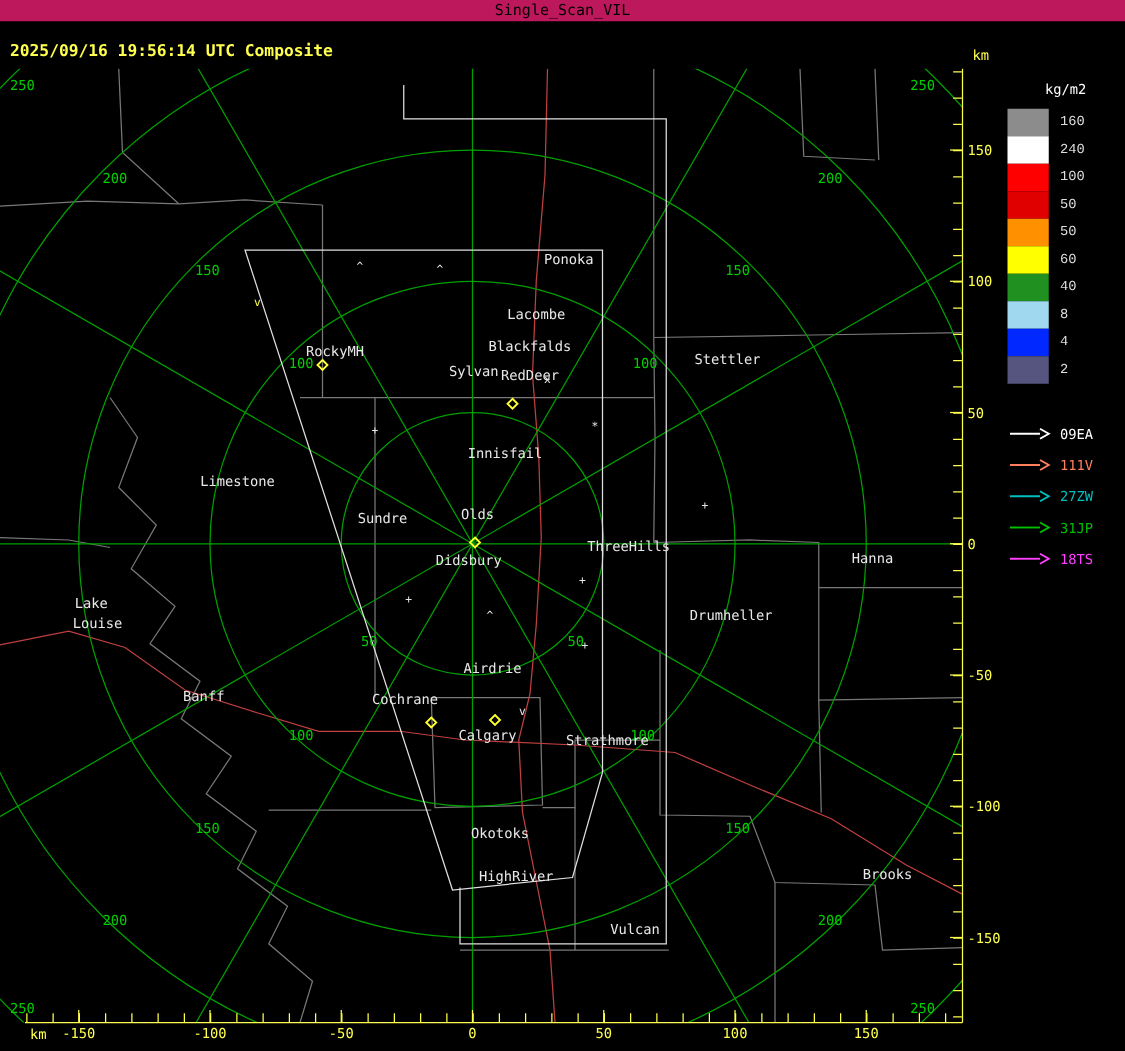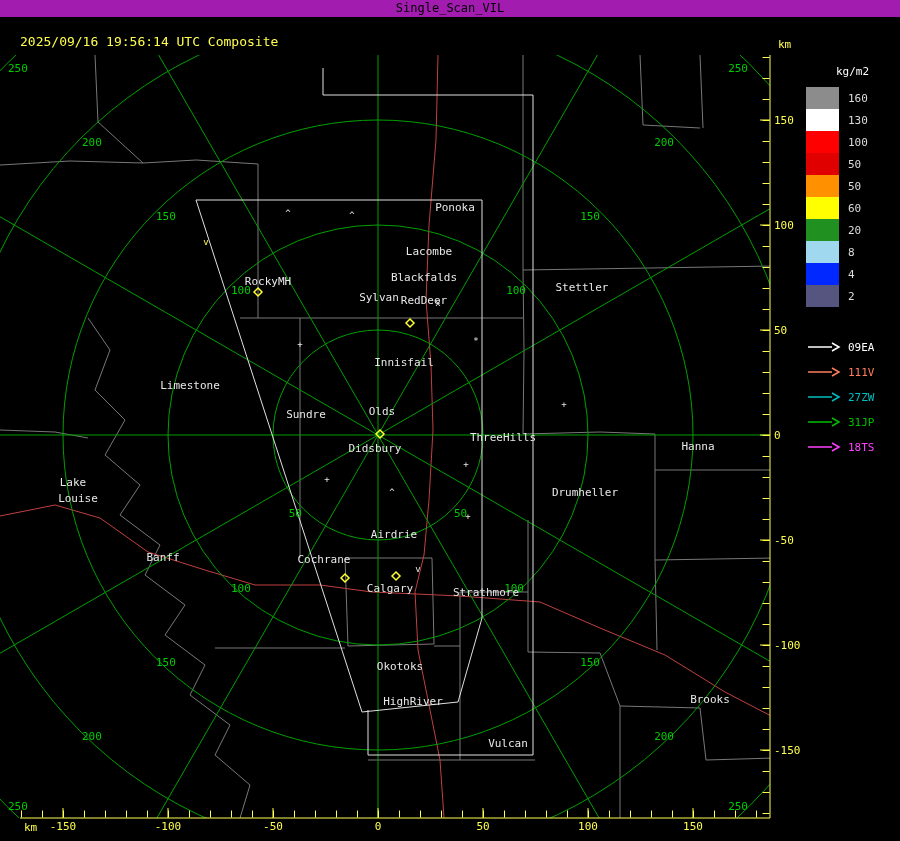--- a/index.html
+++ b/index.html
@@ -1,41 +1,41 @@
 <!DOCTYPE html>
 <html><head>
 <meta charset="utf-8">
 <style>
   html,body{margin:0;padding:0;background:#000;}
   body{position:relative;width:900px;height:841px;overflow:hidden;
        font-family:"DejaVu Sans Mono",monospace;}
-  .titlebar{position:absolute;left:0;top:0;width:900px;height:17px;background:#a21caf;
+  .titlebar{position:absolute;left:0;top:0;width:900px;height:17px;background:#be185d;
             color:#000;font-size:12px;text-align:center;line-height:17px;}
-  .timestamp{position:absolute;left:20px;top:34px;color:#ffff4d;font-size:13px;}
+  .timestamp{position:absolute;left:8px;top:34px;color:#ffff4d;font-size:13px;font-weight:bold;}
   svg{position:absolute;left:0;top:0;}
   
   .county{stroke:#787878;fill:none;stroke-width:1;}
   .road{stroke:#c04040;fill:none;stroke-width:1;}
   .ring{stroke:#00a000;fill:none;stroke-width:1;}
   .spoke{stroke:#00a000;stroke-width:1;}
   .scan{stroke:#e0e0e0;fill:none;stroke-width:1;}
   .diamond{stroke:#ffff33;fill:none;stroke-width:1.5;}
   .axisline{stroke:#ffff4d;stroke-width:1;}
   .city{fill:#e8e8e8;font-size:11px;font-family:"DejaVu Sans Mono",monospace;}
   .rl{fill:#00cc00;font-size:11px;font-family:"DejaVu Sans Mono",monospace;}
   .ax{fill:#ffff4d;font-size:11px;font-family:"DejaVu Sans Mono",monospace;}
   .mk{fill:#e8e8e8;font-size:9px;font-family:"DejaVu Sans Mono",monospace;text-anchor:middle;}
   .mky{fill:#ffff4d;}
   
   .panel{position:absolute;left:800px;top:0;width:100px;height:841px;margin-top:21px;}
   .kg{position:absolute;left:36px;top:44px;color:#fff;font-size:11px;}
   .swatches{position:absolute;left:6px;top:66px;}
   .swrow{display:flex;align-items:center;height:22px;}
   .sw{width:33px;height:22px;}
-  .swlabel{margin-left:9px;color:#ddd;font-size:11px;}
+  .swlabel{margin-left:9px;color:#ddd;font-size:11px;font-family:Liberation Mono, monospace;}
   .arrows{position:absolute;left:6px;top:318px;}
   .arrows text{font-size:11px;font-family:"DejaVu Sans Mono",monospace;}
 </style>
 </head>
 <body>
 
 <div class="titlebar">Single_Scan_VIL</div>
 
 <svg width="800" height="841" viewBox="0 0 800 841">
   <defs>
@@ -225,41 +225,41 @@
 <div class="panel">
   <div class="kg">kg/m2</div>
 
   <div class="swatches">
     <div class="swrow">
         <div class="sw" style="background: rgb(140, 140, 140);"></div>
         <span class="swlabel">160</span>
       </div>
     <div class="swrow">
         <div class="sw" style="background: rgb(255, 255, 255);"></div>
-        <span class="swlabel">130</span>
+        <span class="swlabel">240</span>
       </div>
     <div class="swrow">
         <div class="sw" style="background: rgb(255, 0, 0);"></div>
         <span class="swlabel">100</span>
       </div>
     <div class="swrow">
         <div class="sw" style="background: rgb(224, 0, 0);"></div>
         <span class="swlabel">50</span>
       </div>
     <div class="swrow">
         <div class="sw" style="background: rgb(255, 144, 0);"></div>
         <span class="swlabel">50</span>
       </div>
     <div class="swrow">
         <div class="sw" style="background: rgb(255, 255, 0);"></div>
         <span class="swlabel">60</span>
       </div>
     <div class="swrow">
         <div class="sw" style="background: rgb(32, 144, 32);"></div>
-        <span class="swlabel">20</span>
+        <span class="swlabel">40</span>
       </div>
     <div class="swrow">
         <div class="sw" style="background: rgb(160, 216, 239);"></div>
         <span class="swlabel">8</span>
       </div>
     <div class="swrow">
         <div class="sw" style="background: rgb(0, 40, 255);"></div>
         <span class="swlabel">4</span>
       </div>
     <div class="swrow">

